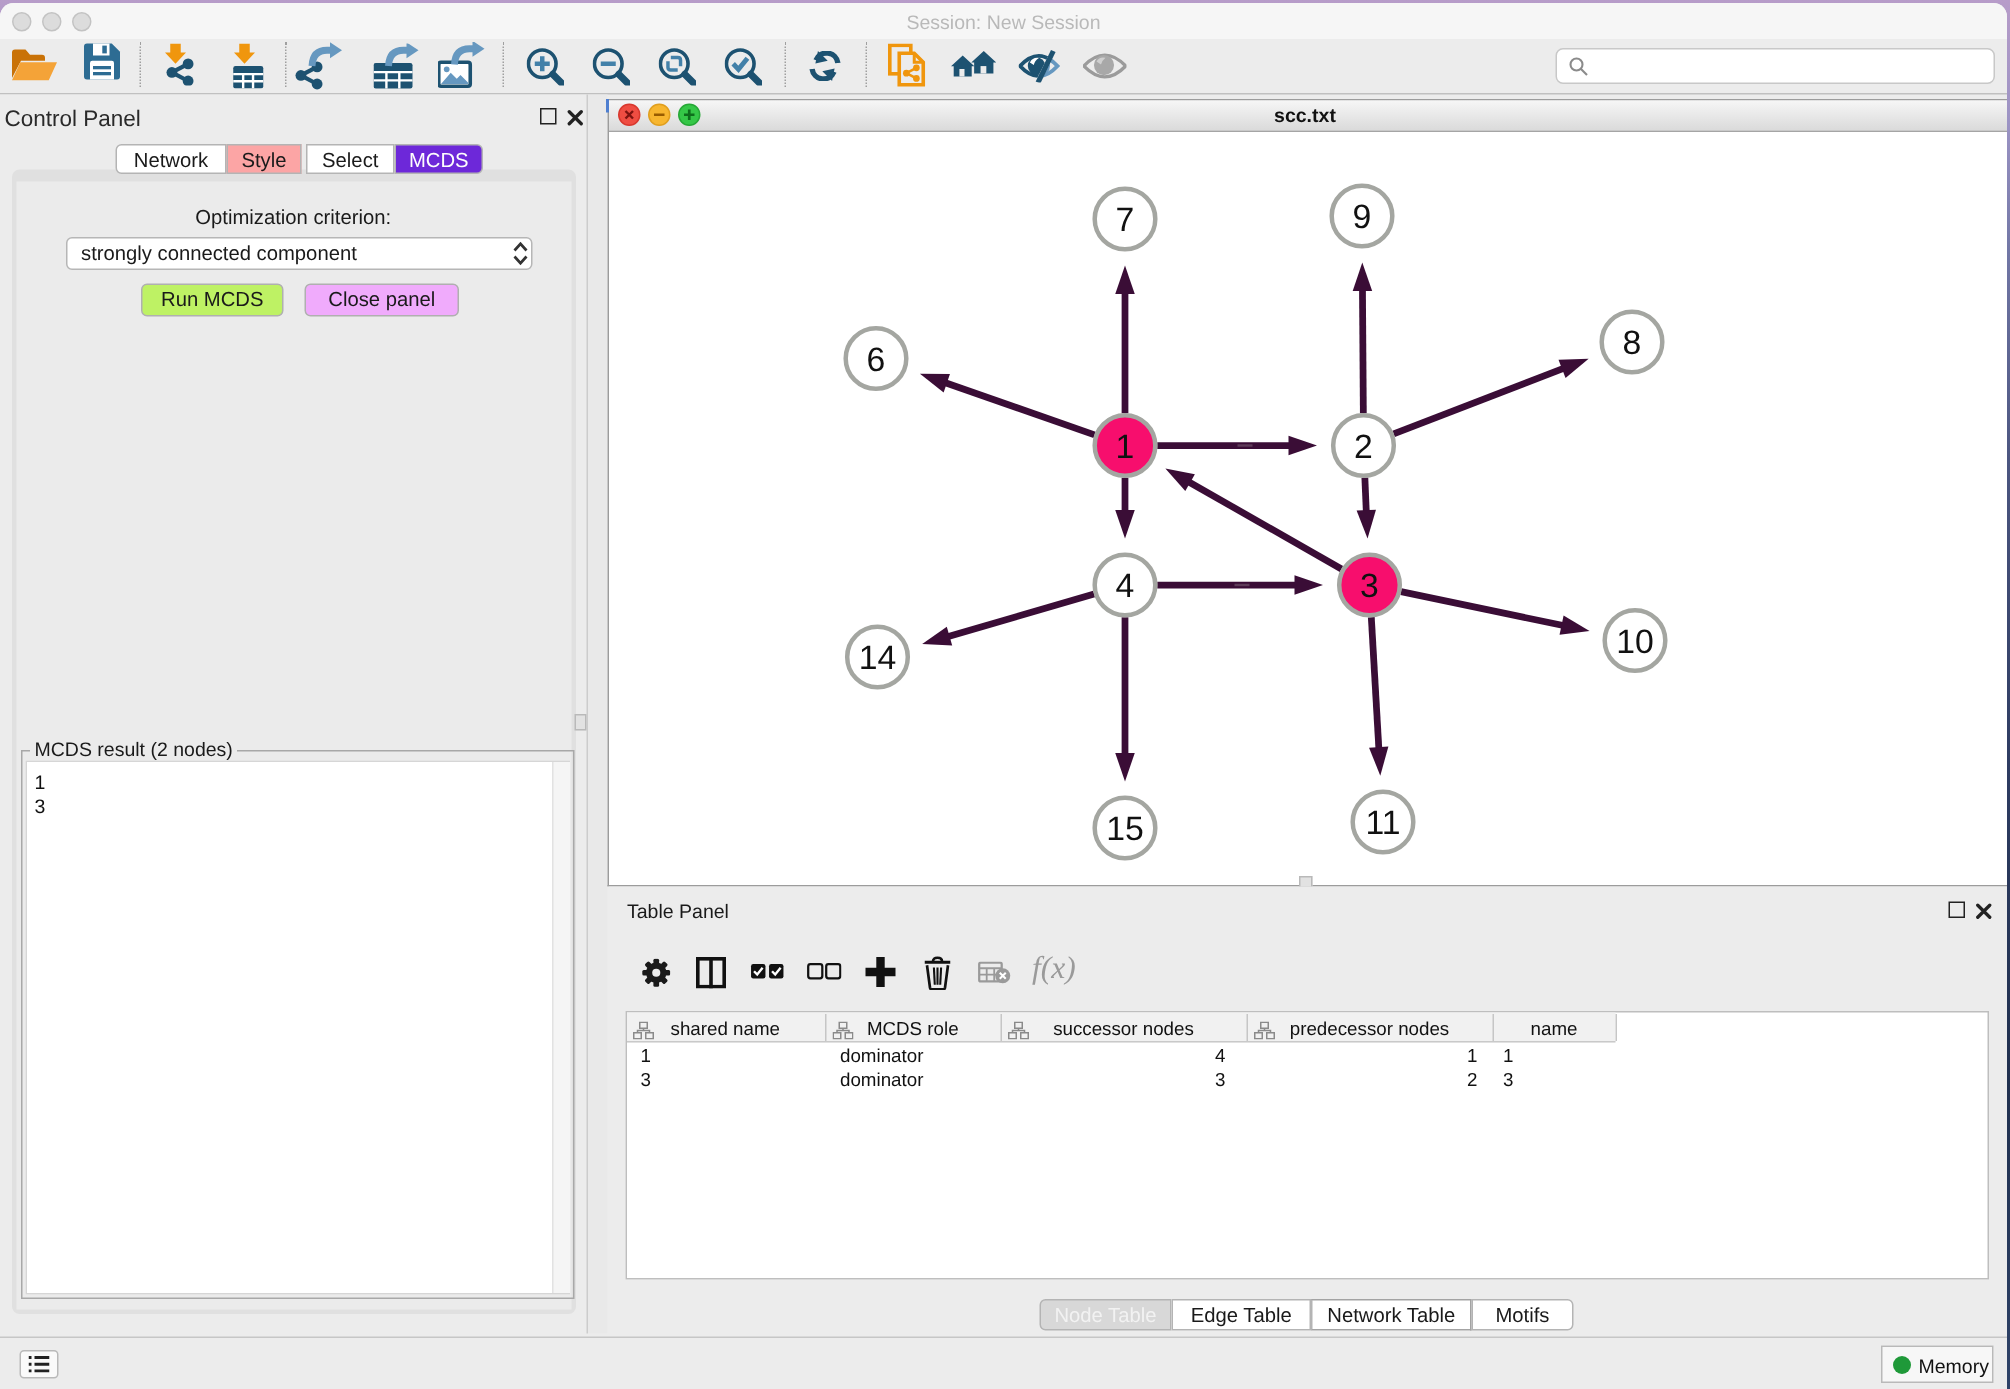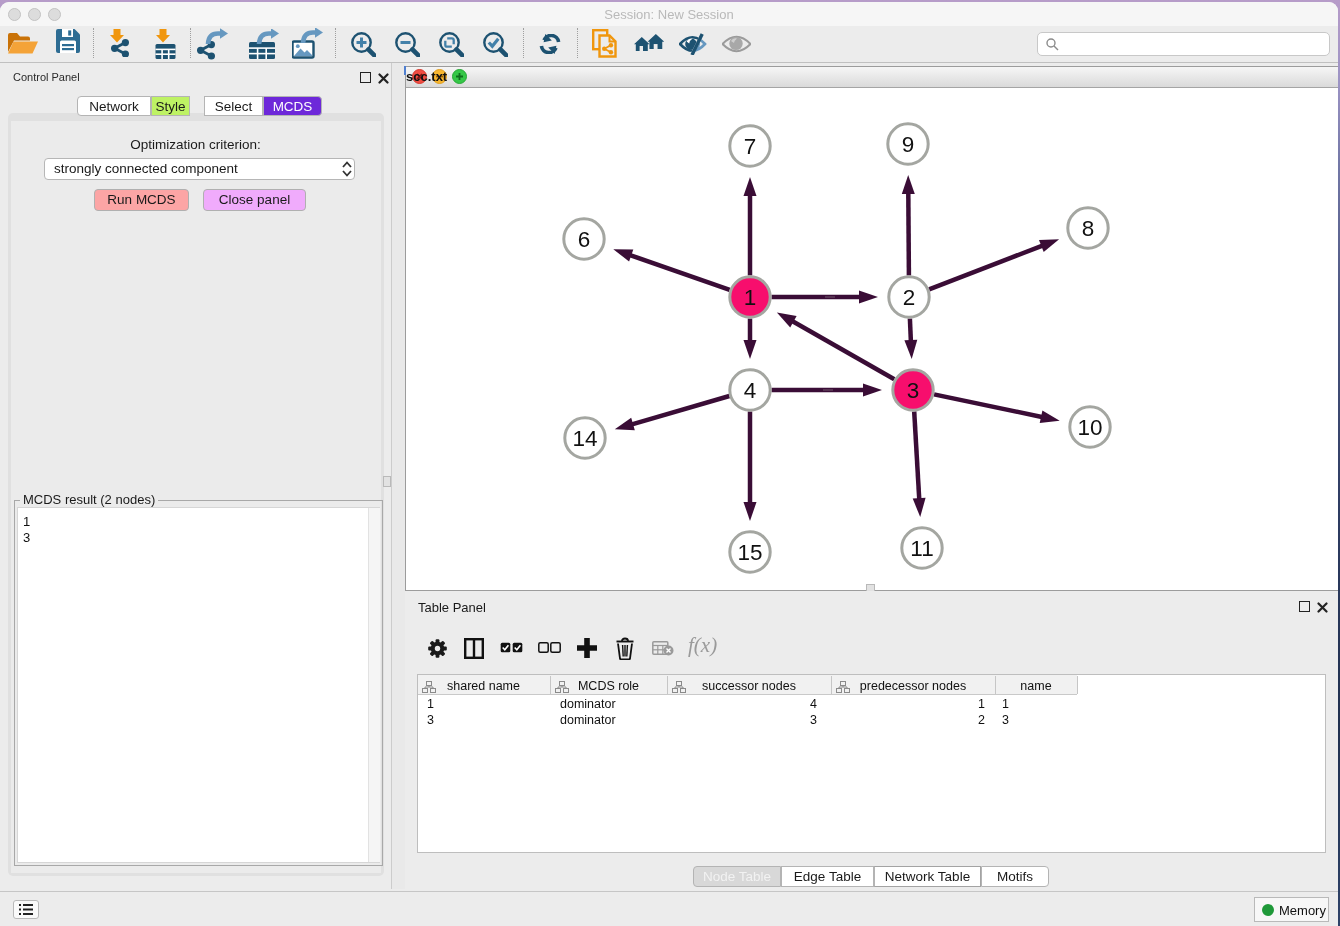--- a/index.html
+++ b/index.html
@@ -11,38 +11,38 @@
 <div class="abs" style="left:190px;top:28px;width:0;height:30px;border-left:1px dotted #9f9f9f;"></div>
 <div class="abs" style="left:335px;top:28px;width:0;height:30px;border-left:1px dotted #9f9f9f;"></div>
 <div class="abs" style="left:523px;top:28px;width:0;height:30px;border-left:1px dotted #9f9f9f;"></div>
 <div class="abs" style="left:577px;top:28px;width:0;height:30px;border-left:1px dotted #9f9f9f;"></div>
 <div class="abs" style="left:1037px;top:32px;width:291px;height:22px;background:#fff;border:1px solid #c8c8c8;border-radius:5px;"></div>
 <svg style="position:absolute;left:1046px;top:38px" width="13" height="13" viewBox="0 0 13 13">
     <circle cx="5" cy="5" r="4" fill="none" stroke="#8b8b8b" stroke-width="1.4"></circle>
     <line x1="8" y1="8" x2="12" y2="12" stroke="#8b8b8b" stroke-width="1.4"></line>
   </svg>
 <div class="abs" style="left:0;top:63px;width:391px;height:826px;background:#ececec;border-right:1px solid #cccccc;"></div>
-<div class="abs" style="left:13px;top:71px;font-size:11px;color:#2a2a2a;">Control Panel</div>
+<div class="abs" style="left:3px;top:71px;font-size:15px;color:#2a2a2a;">Control Panel</div>
 <div class="abs" style="left:360px;top:72px;width:9px;height:9px;border:1.6px solid #222;"></div>
 <svg style="position:absolute;left:378px;top:73px" width="11" height="11" viewBox="0 0 11 11">
     <path d="M1.5 1.5 L9.5 9.5 M9.5 1.5 L1.5 9.5" stroke="#222" stroke-width="2.2" stroke-linecap="round"></path>
   </svg>
 <div class="abs" style="left:8px;top:113px;width:376px;height:763px;background:#e0e0e0;border-radius:5px;"></div>
 <div class="abs" style="left:11px;top:121px;width:370px;height:752px;background:#ebebeb;"></div>
 <div class="abs" style="left:77px;top:96px;width:74px;height:20px;background:#ffffff;border:1px solid #b4b4b4;border-radius:4px 0 0 4px;box-sizing:border-box;text-align:center;font-size:13.5px;line-height:19px;color:#1a1a1a;">Network</div>
-<div class="abs" style="left:151px;top:96px;width:39px;height:20px;background:#bef264;border:1px solid #b4b4b4;border-left:1px solid #b4b4b4;box-sizing:border-box;text-align:center;font-size:13.5px;line-height:19px;color:#1a1a1a;">Style</div>
+<div class="abs" style="left:151px;top:96px;width:50px;height:20px;background:#fca5a5;border:1px solid #b4b4b4;border-left:1px solid #b4b4b4;box-sizing:border-box;text-align:center;font-size:13.5px;line-height:19px;color:#1a1a1a;">Style</div>
 <div class="abs" style="left:204px;top:96px;width:59px;height:20px;background:#ffffff;border:1px solid #b4b4b4;border-left:1px solid #b4b4b4;box-sizing:border-box;text-align:center;font-size:13.5px;line-height:19px;color:#1a1a1a;">Select</div>
 <div class="abs" style="left:263px;top:96px;width:59px;height:20px;background:#6d28d9;border:1px solid #b4b4b4;border-left:1px solid #b4b4b4;border-radius:0 4px 4px 0;box-sizing:border-box;text-align:center;font-size:13.5px;line-height:19px;color:#fdfdfd;">MCDS</div>
 <div class="abs" style="left:0;top:137px;width:391px;text-align:center;font-size:13.5px;color:#1a1a1a;">Optimization criterion:</div>
 <div class="abs" style="left:44px;top:158px;width:311px;height:22px;background:#fff;border:1px solid #b6b6b6;border-radius:4px;box-sizing:border-box;font-size:13.5px;line-height:20px;color:#1a1a1a;padding-left:9px;">strongly connected component</div>
 <svg style="position:absolute;left:341px;top:161px" width="12" height="16" viewBox="0 0 12 16">
     <path d="M2 6 L6 1.5 L10 6" fill="none" stroke="#333" stroke-width="1.8"></path>
     <path d="M2 10 L6 14.5 L10 10" fill="none" stroke="#333" stroke-width="1.8"></path>
   </svg>
-<div class="abs" style="left:94px;top:189px;width:95px;height:22px;background:#fca5a5;border:1px solid #b0b0b0;border-radius:4px;box-sizing:border-box;text-align:center;font-size:13.5px;line-height:20px;color:#1a1a1a;">Run MCDS</div>
+<div class="abs" style="left:94px;top:189px;width:95px;height:22px;background:#bef264;border:1px solid #b0b0b0;border-radius:4px;box-sizing:border-box;text-align:center;font-size:13.5px;line-height:20px;color:#1a1a1a;">Run MCDS</div>
 <div class="abs" style="left:203px;top:189px;width:103px;height:22px;background:#f0abfc;border:1px solid #b0b0b0;border-radius:4px;box-sizing:border-box;text-align:center;font-size:13.5px;line-height:20px;color:#1a1a1a;">Close panel</div>
 <div class="abs" style="left:14px;top:500px;width:369px;height:366px;border:1px solid #a8a8a8;box-sizing:border-box;"></div>
 <div class="abs" style="left:20px;top:493px;font-size:13px;color:#1a1a1a;background:#ebebeb;padding:0 3px;line-height:14px;">MCDS result (2 nodes)</div>
 <div class="abs" style="left:17px;top:507px;width:363px;height:356px;background:#fff;border:1px solid #d6d6d6;box-sizing:border-box;"></div>
 <div class="abs" style="left:368px;top:508px;width:11px;height:354px;background:#f5f5f5;border-left:1px solid #e2e2e2;"></div>
 <div class="abs" style="left:23px;top:514px;font-size:13px;line-height:16px;color:#111;">1<br>3</div>
 <div class="abs" style="left:392px;top:63px;width:13px;height:826px;background:#e9e9e9;"></div>
 <div class="abs" style="left:383px;top:476px;width:8px;height:11px;background:#e2e2e2;border:1px solid #b9b9b9;box-sizing:border-box;"></div>
 <div class="abs" style="left:405px;top:66px;width:933px;height:525px;background:#fff;border:1px solid #9c9c9c;border-right:none;box-sizing:border-box;"></div>
 <div class="abs" style="left:406px;top:67px;width:932px;height:20px;background:linear-gradient(180deg,#f6f6f6,#dadada);border-bottom:1px solid #a5a5a5;"></div>
@@ -51,21 +51,21 @@
     <path d="M2 2 L7 7 M7 2 L2 7" stroke="#7e1310" stroke-width="1.6"></path>
   </svg>
 <div class="abs" style="left:432px;top:69px;width:13px;height:13px;border-radius:50%;background:#f7b62f;border:1px solid #e09f1f;box-sizing:content-box;"></div>
 <svg style="position:absolute;left:434px;top:71px" width="11" height="11" viewBox="0 0 11 11">
     <line x1="2" y1="5.5" x2="9" y2="5.5" stroke="#985c00" stroke-width="1.8"></line>
   </svg>
 <div class="abs" style="left:452px;top:69px;width:13px;height:13px;border-radius:50%;background:#35c747;border:1px solid #26a836;box-sizing:content-box;"></div>
 <svg style="position:absolute;left:454px;top:71px" width="11" height="11" viewBox="0 0 11 11">
     <path d="M5.5 2 L5.5 9 M2 5.5 L9 5.5" stroke="#0e6e1c" stroke-width="1.8"></path>
   </svg>
-<div class="abs" style="left:406px;top:69px;width:928px;text-align:left;font-size:13px;font-weight:bold;color:#111;">scc.txt</div>
+<div class="abs" style="left:406px;top:69px;width:928px;text-align:center;font-size:13px;font-weight:bold;color:#111;">scc.txt</div>
 <div class="abs" style="left:404px;top:66px;width:2px;height:9px;background:#4f7fd0;"></div>
 <div class="abs" style="left:406px;top:88px;width:932px;height:502px;">
     <svg width="932" height="502" style="position:absolute;left:0;top:0">
       <line x1="344.0" y1="187.5" x2="344.0" y2="106.0" stroke="#3a0d36" stroke-width="4.5"></line>
       <polygon points="344.0,89.0 350.5,108.0 337.5,108.0" fill="#3a0d36"></polygon>
       <line x1="323.7" y1="201.9" x2="223.3" y2="166.8" stroke="#3a0d36" stroke-width="4.5"></line>
       <polygon points="207.3,161.2 227.3,161.4 223.1,173.6" fill="#3a0d36"></polygon>
       <line x1="365.5" y1="209.0" x2="455.0" y2="209.0" stroke="#3a0d36" stroke-width="4.5"></line>
       <polygon points="472.0,209.0 453.0,215.5 453.0,202.5" fill="#3a0d36"></polygon>
       <line x1="344.0" y1="230.5" x2="344.0" y2="254.0" stroke="#3a0d36" stroke-width="4.5"></line>

